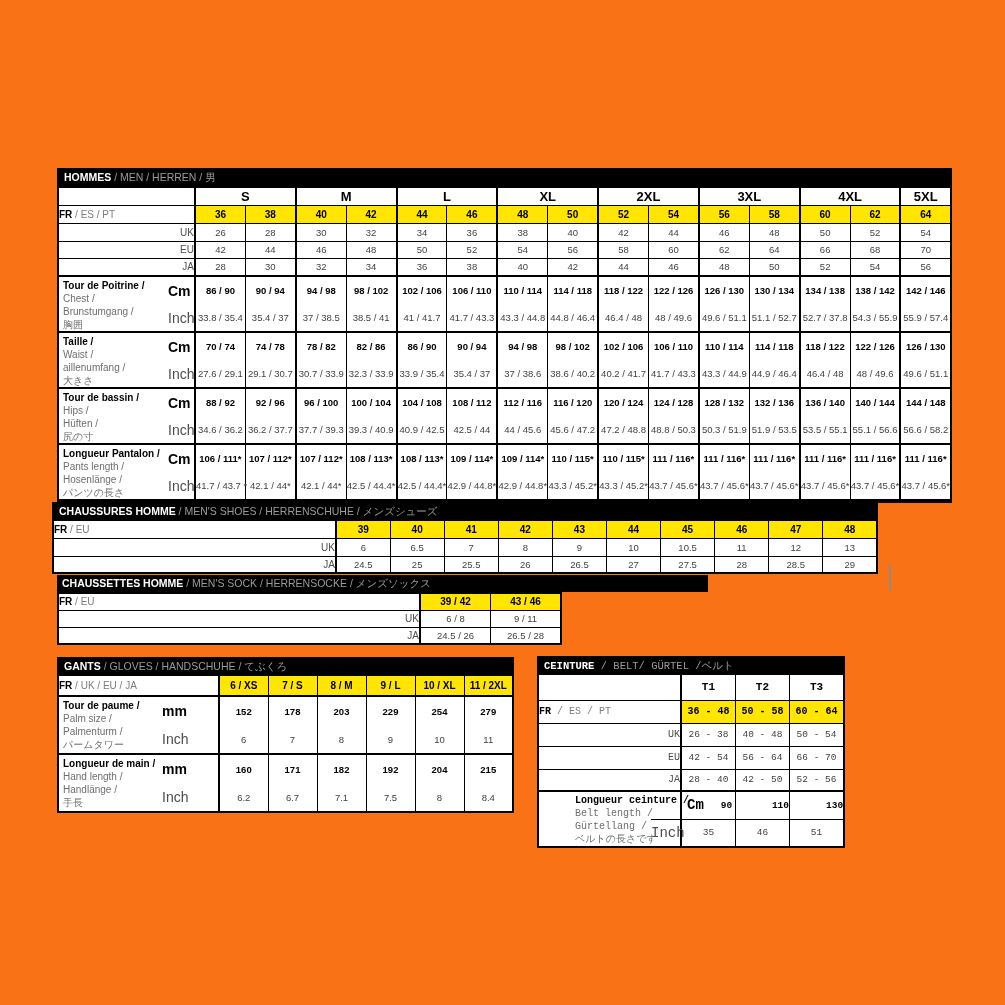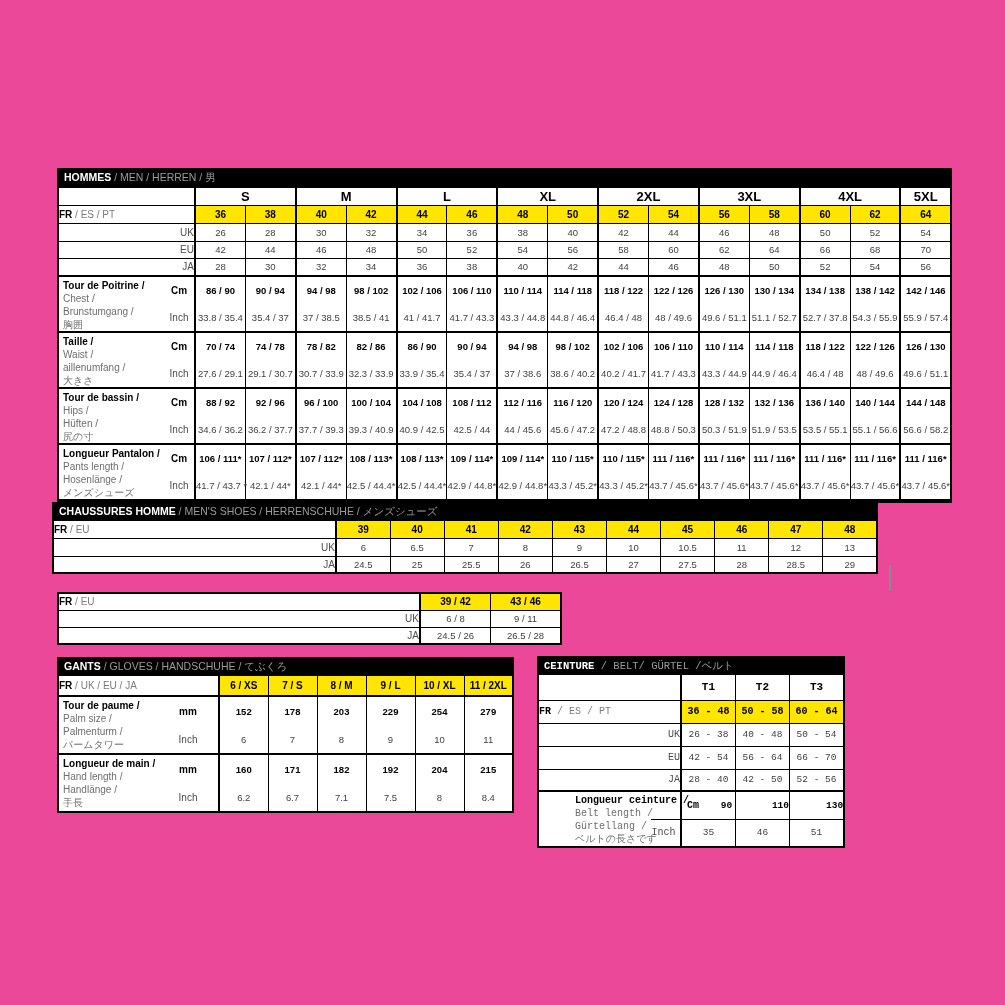--- a/index.html
+++ b/index.html
@@ -1,16 +1,16 @@
 <!DOCTYPE html>
 <html><head>
 <meta charset="utf-8">
 <style>
   html,body{margin:0;padding:0;background:#fff;}
-  #page{position:relative;width:1005px;height:1005px;background:#ec4899;
+  #page{position:relative;width:1005px;height:1005px;background:#f97316;
         font-family:"Liberation Sans", sans-serif;color:#000;}
   table{border-collapse:collapse;table-layout:fixed;position:absolute;background:#fff;}
   td{border:1px solid #000;padding:0;text-align:center;white-space:nowrap;overflow:visible;
      font-size:9.5px;color:#3f3f3f;}
   
   .bar-row td, .bar{background:#000;text-align:left;border:0;padding-left:5px;
      font-size:10.5px;color:#fff;}
   .bar-primary{font-weight:bold;color:#fff;}
   .bar-secondary{color:#9b9b9b;}
   
@@ -19,21 +19,21 @@
   .lbl-primary{font-weight:bold;color:#000;}
   .lbl-secondary{font-weight:normal;color:#7c7c7c;}
   
   td.lbl{text-align:right;font-size:10px;color:#4d4d4d;background:#fff;}
   .r-size td{font-size:13px;font-weight:bold;color:#000;}
   .bold-vals td.v{font-weight:bold;font-size:9.5px;color:#000;}
   
   td.mlabel{text-align:left;vertical-align:top;padding:2px 0 0 4px;line-height:13px;
             font-size:10px;color:#6e6e6e;}
   .ml1{font-weight:bold;color:#000;font-size:10px;white-space:nowrap;}
-  td.unit{text-align:center;padding-right:4px;font-size:10px;color:#4d4d4d;border-left:0;}
+  td.unit{text-align:left;padding-right:4px;font-size:14px;color:#4d4d4d;border-left:0;}
   td.unit.u-bold{font-weight:bold;color:#000;}
   td.mlabel{border-right:0;}
   
   .t-men{border:2px solid #000;border-bottom:4px solid #000;}
   .t-men .r-size td:nth-child(n+2){border-left-width:2px;}
   .t-men .r-plain td:nth-child(2n){border-left-width:2px;}
   .t-men .r-m1 td:nth-child(2n+3){border-left-width:2px;margin-top:14px;}
   .t-men .r-m2 td:nth-child(2n){border-left-width:2px;}
   .t-men .r-m1 td{border-top-width:2px;}
   .t-men .r-m1 td{border-bottom:0;}
@@ -278,21 +278,21 @@
           <td class="v">47.2 / 48.8</td>
           <td class="v">48.8 / 50.3</td>
           <td class="v">50.3 / 51.9</td>
           <td class="v">51.9 / 53.5</td>
           <td class="v">53.5 / 55.1</td>
           <td class="v">55.1 / 56.6</td>
           <td class="v">56.6 / 58.2</td>
         </tr>
 
     <tr class="r-m1 bold-vals" style="height:28px">
-      <td rowspan="2" class="mlabel"><span class="ml1">Longueur Pantalon /</span><br><span>Pants length  /</span><br><span>Hosenlänge /</span><br><span>メンズシューズ</span></td>
+      <td rowspan="2" class="mlabel"><span class="ml1">Longueur Pantalon /</span><br><span>Pants length  /</span><br><span>Hosenlänge /</span><br><span>パンツの長さ</span></td>
       <td class="unit u-bold">Cm</td>
 
     <td class="v">106 / 111*</td>
           <td class="v">107 / 112*</td>
           <td class="v">107 / 112*</td>
           <td class="v">108 / 113*</td>
           <td class="v">108 / 113*</td>
           <td class="v">109 / 114*</td>
           <td class="v">109 / 114*</td>
           <td class="v">110 / 115*</td>
@@ -373,20 +373,21 @@
           <td class="v">26.5</td>
           <td class="v">27</td>
           <td class="v">27.5</td>
           <td class="v">28</td>
           <td class="v">28.5</td>
           <td class="v">29</td>
         </tr>
   </tbody>
     </table>
 
+  <div class="bar socks-bar"><span class="bar-primary">CHAUSSETTES HOMME</span><span class="bar-secondary"> / MEN'S SOCK / HERRENSOCKE / メンズソックス</span></div>
   <table class="t-socks" style="left:57px;top:592px;width:503px;">
     <colgroup>
       <col style="width:362px">
         <col span="2" style="width:70.5px">
     </colgroup>
     <tbody>
         <tr class="ylw r-plain" style="height:17px">
       <td class="lbl"><span class="lbl-primary">FR</span><span class="lbl-secondary"> / EU</span></td>
 
     <td class="v">39 / 42</td>

